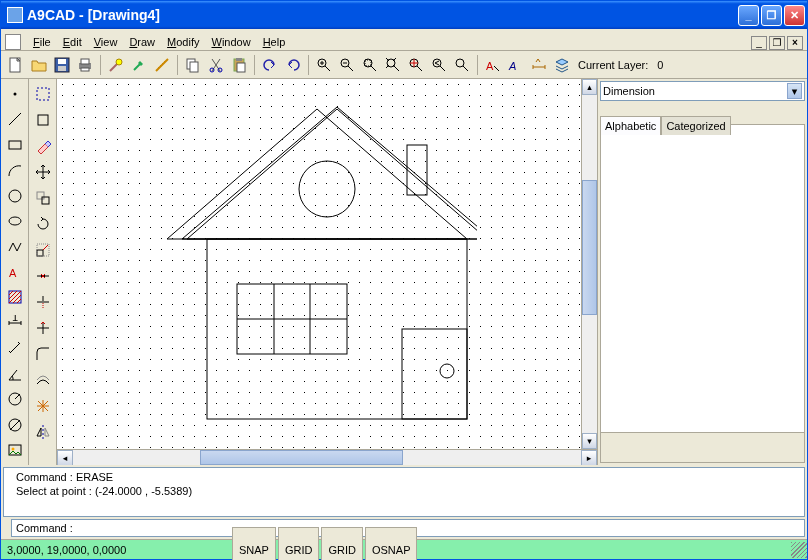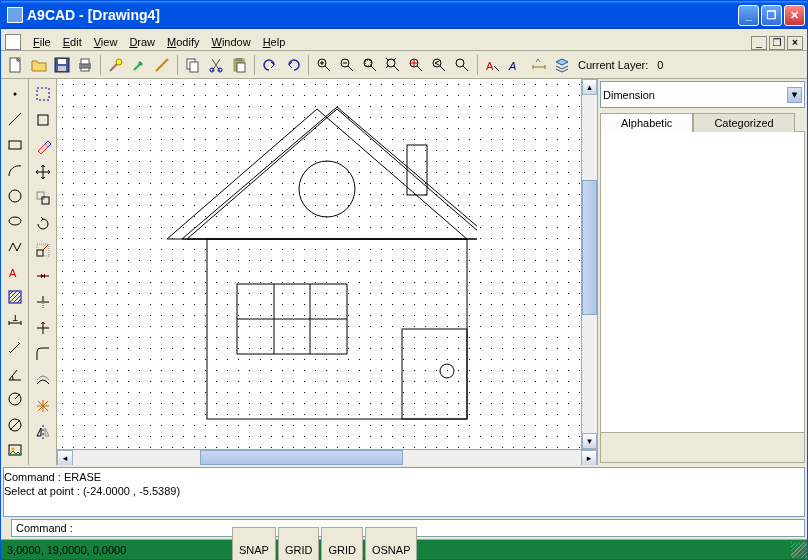--- a/index.html
+++ b/index.html
@@ -30,35 +30,35 @@
 .canvas { flex:1; background:#fff; position:relative; overflow:hidden; }
 .dotgrid { position:absolute; inset:0; background-image:radial-gradient(circle,#000 0.5px,transparent 0.5px); background-size:11px 11px; }
 .house { position:absolute; left:100px; top:20px; }
 .vscroll { width:16px; background:#ece9d8; border-left:1px solid #aca899; display:flex; flex-direction:column; }
 .sbbtn { height:16px; background:linear-gradient(#fff,#cfd7e6); border:1px solid #9eb0c7; font-size:9px; display:flex; align-items:center; justify-content:center; }
 .sbtrack { flex:1; background:#efefef; position:relative; }
 .sbthumbv { position:absolute; left:0; right:0; top:25%; height:40%; background:linear-gradient(to right,#c9d8f0,#afc6e8); border:1px solid #8aa5cd; }
 .hscroll { height:16px; background:#ece9d8; display:flex; border-top:1px solid #aca899; }
 .sbthumbh { position:absolute; top:0; bottom:0; left:25%; width:40%; background:linear-gradient(#c9d8f0,#afc6e8); border:1px solid #8aa5cd; }
 .right-panel { width:210px; background:#ece9d8; border-left:1px solid #aca899; display:flex; flex-direction:column; padding:2px; }
-.combo { height:27px; border:1px solid #7f9db9; background:#fff; display:flex; align-items:center; padding:0 2px; margin-bottom:4px; }
+.combo { height:20px; border:1px solid #7f9db9; background:#fff; display:flex; align-items:center; padding:0 2px; margin-bottom:4px; }
 .combo span { flex:1; }
 .combo .dd { width:15px; height:16px; background:linear-gradient(#d6e5f5,#afc6e8); border:1px solid #8aa5cd; display:flex; align-items:center; justify-content:center; }
 .tabs { display:flex; }
-.tab { padding:3px 20px; border:1px solid #aca899; border-bottom:none; background:#ece9d8; position:relative; top:1px; cursor:pointer; }
+.tab { padding:3px 4px; border:1px solid #aca899; border-bottom:none; background:#ece9d8; position:relative; top:11px; cursor:pointer; }
 .tab.active { background:#fcfcfe; z-index:2; }
 .tab:not(.active){ background:#e4e2d5; }
 .prop-grid { flex:1; border:1px solid #aca899; background:#fff; display:flex; flex-direction:column; }
 .prop-head { height:18px; display:flex; background:#ece9d8; border-bottom:1px solid #aca899; }
 .prop-head div { flex:1; padding:2px 4px; border-right:1px solid #aca899; }
 .prop-body { flex:1; background:#fff; }
 .prop-foot { height:30px; background:#ece9d8; border-top:1px solid #aca899; }
-.cmd-area { border:1px solid #7f9db9; background:#fff; margin:2px; padding:2px 0; font-family:"MS Sans Serif",sans-serif; font-size:11px; line-height:14px; height:50px; overflow:hidden; }
+.cmd-area { border:1px solid #7f9db9; background:#fff; margin:2px; padding:2px 12px; font-family:"MS Sans Serif",sans-serif; font-size:11px; line-height:14px; height:50px; overflow:hidden; }
 .cmd-line { border:1px solid #7f9db9; background:#fff; margin:0 2px 2px 10px; padding:2px 4px; height:18px; }
-.statusbar { height:20px; background:#15803d; border-top:1px solid #aca899; display:flex; align-items:center; }
+.statusbar { height:20px; background:#86efac; border-top:1px solid #aca899; display:flex; align-items:center; }
 .statusbar .cell { padding:2px 6px; }
 .status-btn { border:1px solid #aca899; padding:16px 6px; margin:0 1px; background:#ece9d8; cursor:pointer; }
 .resize-grip { margin-left:auto; width:16px; height:16px; background:repeating-linear-gradient(135deg,#888 0 1px,transparent 1px 3px); }
 svg { display:block; }
 </style>
 </head>
 <body>
 
 <div class="window">
 

